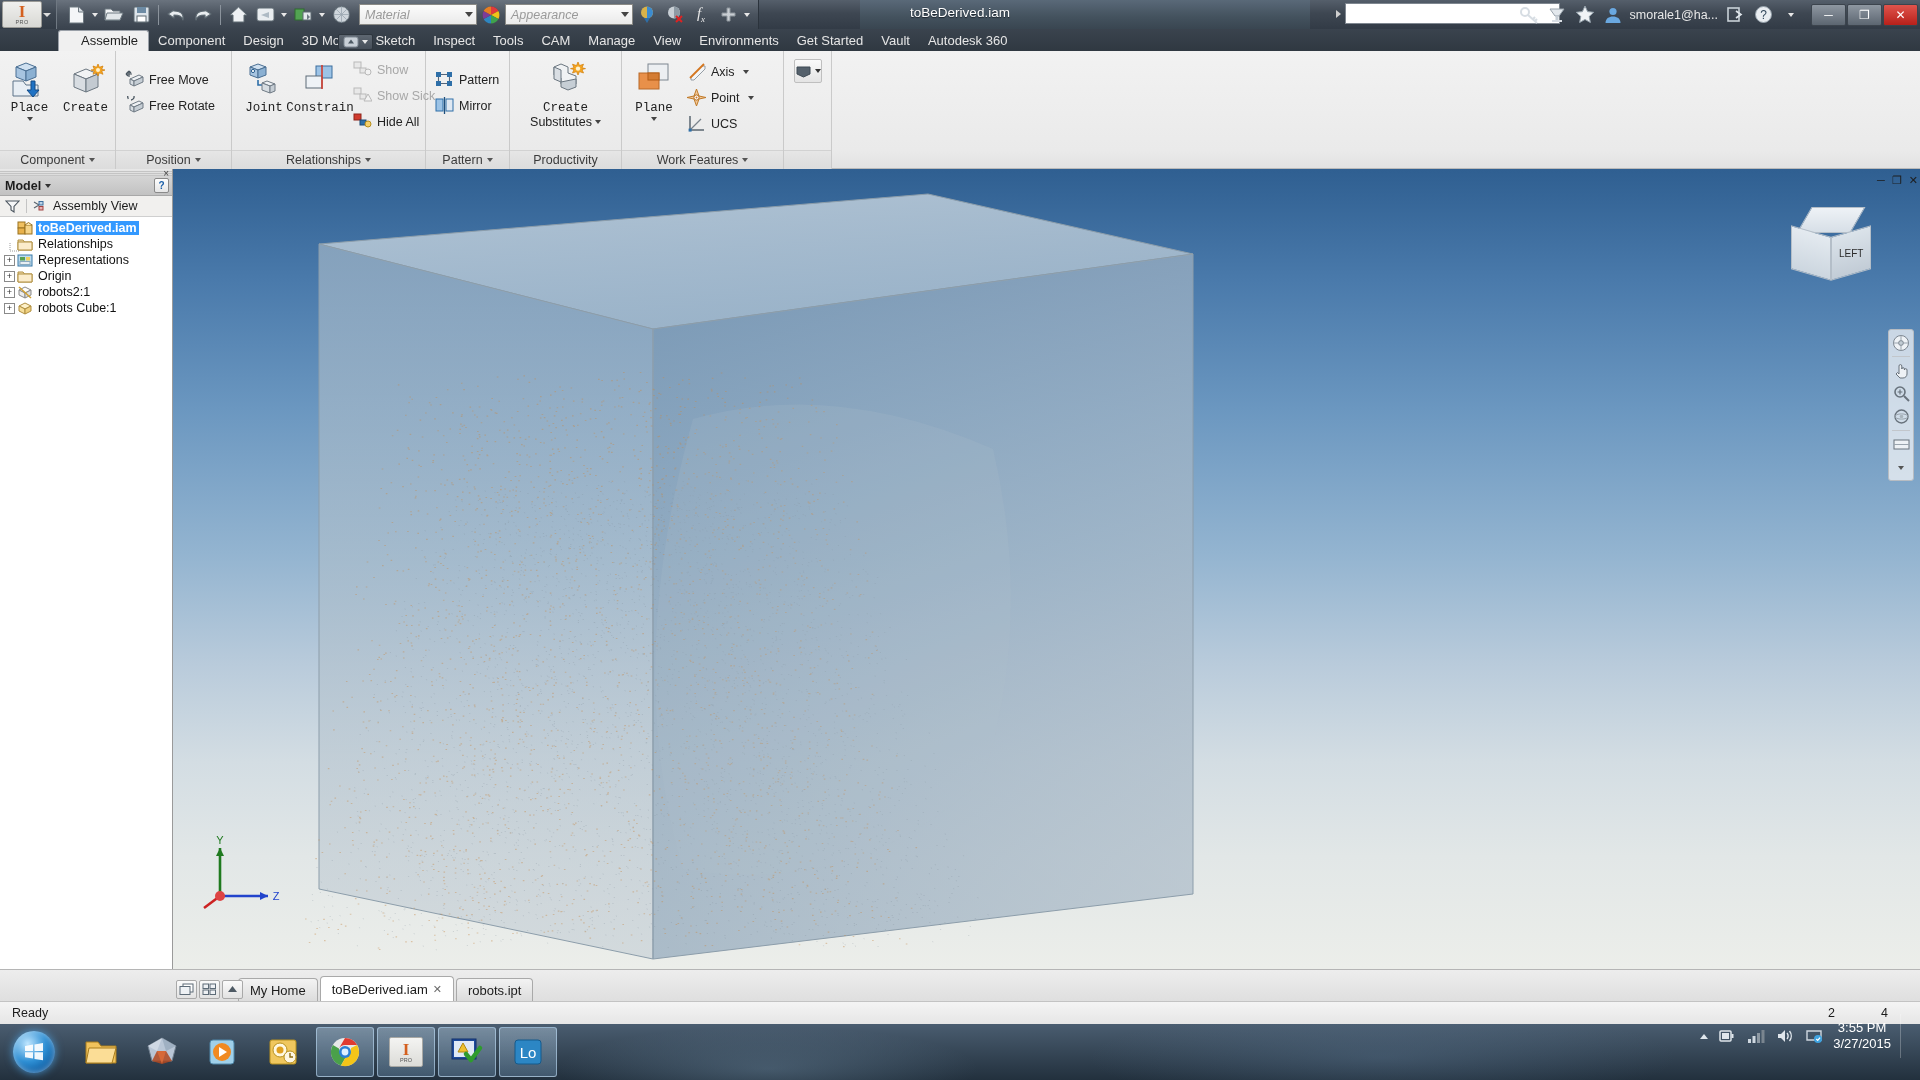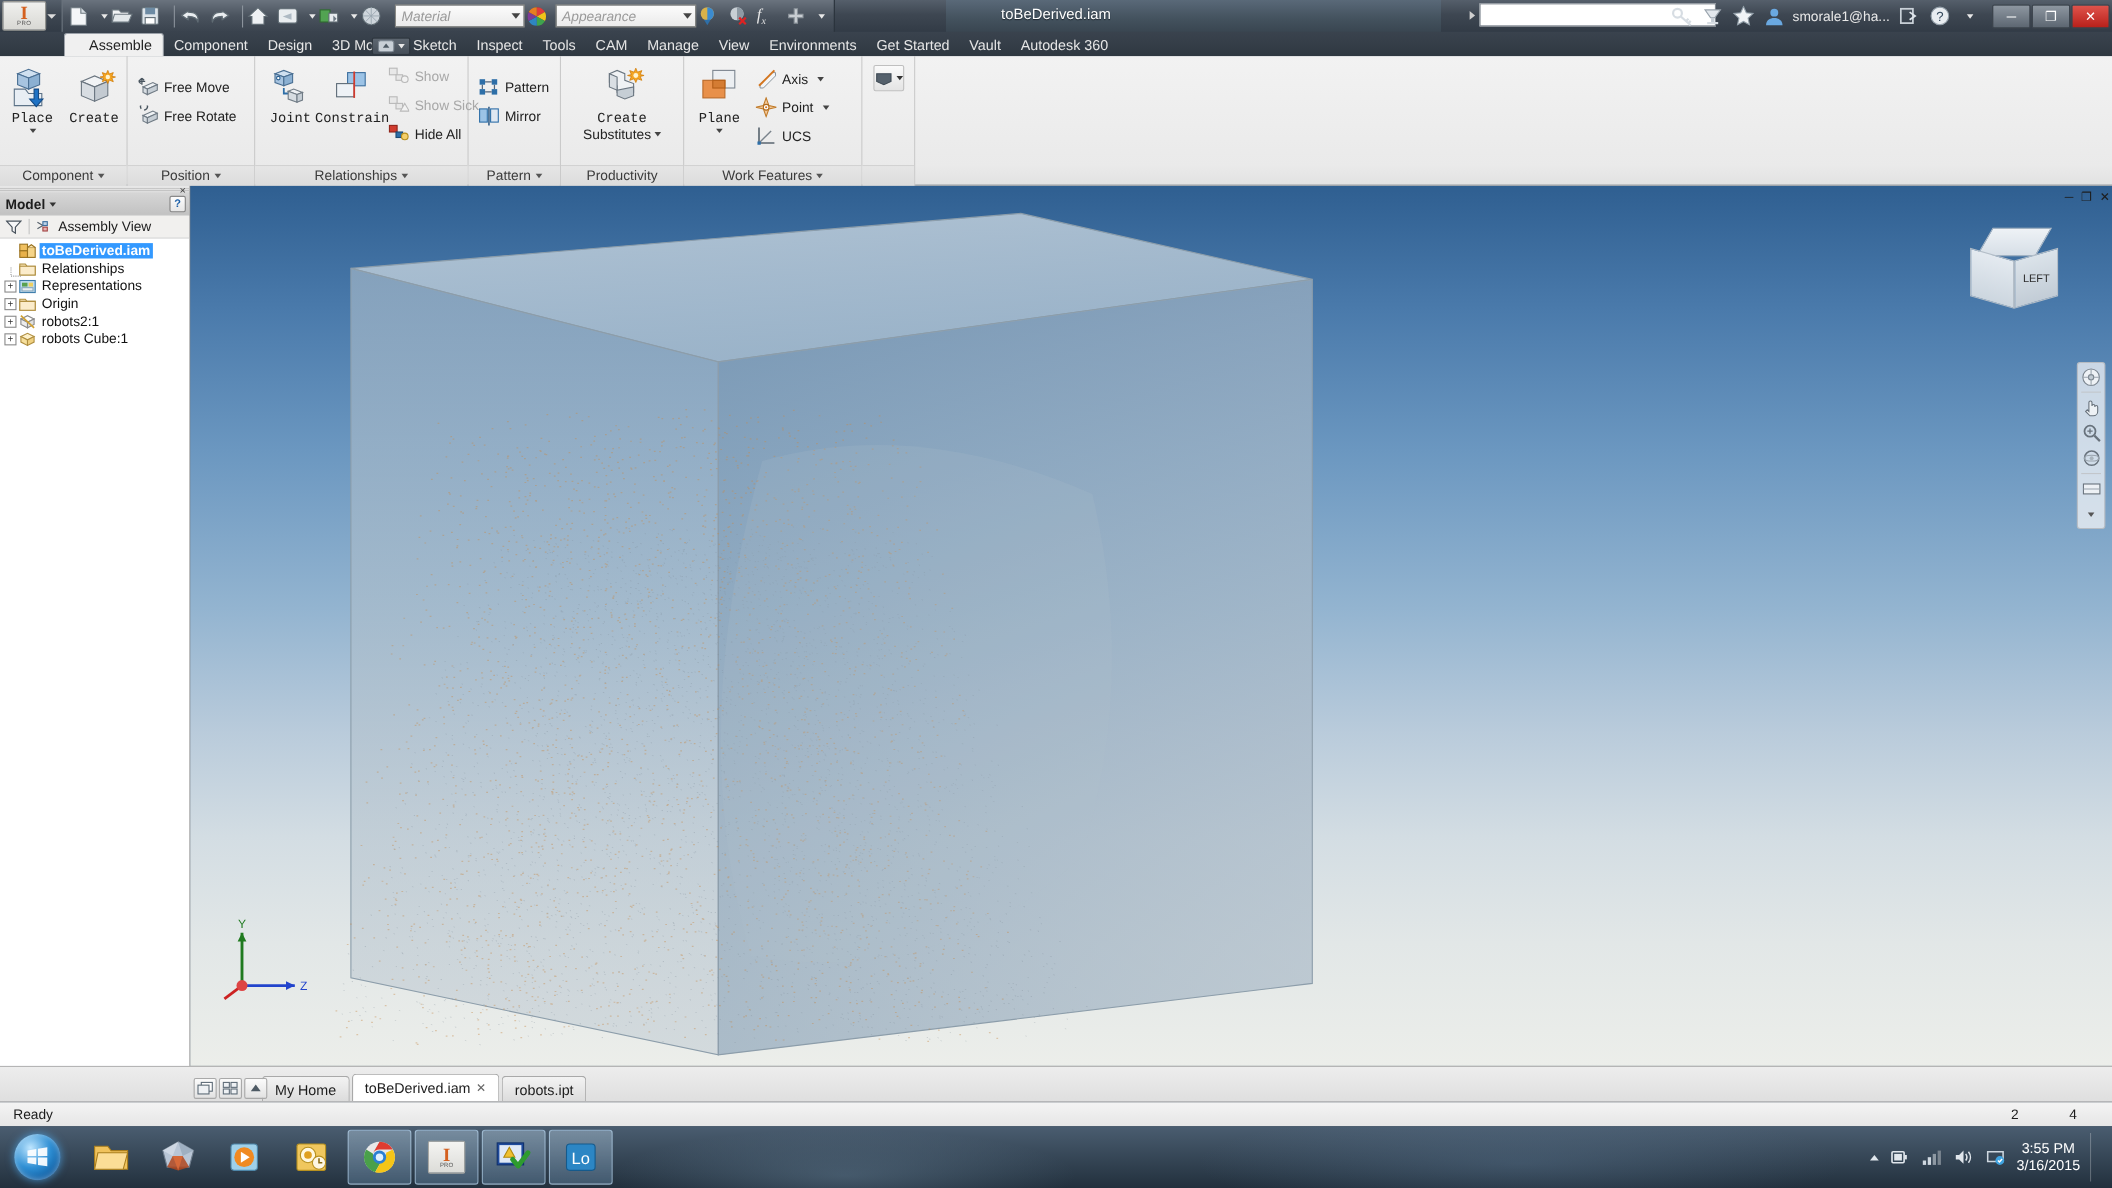--- a/index.html
+++ b/index.html
@@ -35,21 +35,21 @@
   .inv-logo-caret { position:absolute; left:43px; top:13px; width:0;height:0;
      border-left:4px solid transparent;border-right:4px solid transparent;border-top:4px solid #dcdcdc;}
 
   .qat {
     position:absolute; left:56px; top:0px; height:29px;
     display:flex; align-items:center; gap:1px;
     padding: 0 6px;
     background: linear-gradient(to bottom,#6a737e,#4a535e 50%,#3a434e);
     border-left:1px solid #6f7882; border-right:1px solid #2b333c;
   }
-  .qat-ico { width:26px;height:24px; display:flex;align-items:center;justify-content:flex-start;
+  .qat-ico { width:26px;height:24px; display:flex;align-items:center;justify-content:center;
      cursor:pointer; border-radius:2px;}
   .qat-caret{width:10px;height:24px;display:flex;align-items:center;justify-content:center;cursor:pointer;}
   .caret-dn{width:0;height:0;border-left:3.5px solid transparent;border-right:3.5px solid transparent;border-top:4px solid #e8e8e8;}
   .qat-sep{width:1px;height:20px;background:#8b939c;margin:0 3px;}
 
   .combo {
     height:21px; background:#fff; border:1px solid #8a8a86;
     display:flex; align-items:center; justify-content:space-between;
     padding:0 3px 0 5px; font-size:12.5px; color:#9a9a9a; font-style:italic;
     background: linear-gradient(to bottom,#fcfcfc,#eaeaea);
@@ -244,21 +244,21 @@
   .start{position:relative; width:64px;height:52px; margin-left:2px;
     display:flex;align-items:center;justify-content:center;cursor:pointer;}
   .orb{width:42px;height:42px;border-radius:50%;
     background:radial-gradient(circle at 35% 30%, #bfe6ff, #2e8fd4 45%, #0f5ea3 75%, #083c6c);
     box-shadow:0 0 8px rgba(80,180,255,.7), inset 0 0 6px rgba(255,255,255,.5);
     display:flex;align-items:center;justify-content:center;}
   .tb-items{position:relative; display:flex; align-items:center; gap:3px; margin-left:6px;}
   .tbi{width:58px;height:50px;display:flex;align-items:center;justify-content:center;cursor:pointer;border-radius:3px;}
   .tbi.act{background:linear-gradient(to bottom,rgba(190,215,235,.4),rgba(120,160,195,.35));
     border:1px solid rgba(190,220,245,.6);}
-  .tray{position:absolute;right:0;bottom:0;height:56px;display:flex;align-items:center;gap:9px;padding-right:12px;}
+  .tray{position:absolute;right:0;bottom:16px;height:56px;display:flex;align-items:center;gap:9px;padding-right:12px;}
   .tray-ico{width:20px;height:20px;display:flex;align-items:center;justify-content:center;cursor:pointer;}
   .clock{color:#fff;font-size:13px;text-align:center;line-height:16px;cursor:pointer;}
   .tray-caret{width:0;height:0;border-left:4px solid transparent;border-right:4px solid transparent;border-bottom:5px solid #dfe6ec;cursor:pointer;}
 </style>
 </head>
 <body>
 
 <div id="app">
 
   <div class="titlebar">
@@ -1104,19 +1104,19 @@
       </span>
       <span class="tray-ico">
         <svg width="18" height="16" viewBox="0 0 18 16">
             <path d="M2 3 h14 v9 H2z" fill="none" stroke="#cfd8e0" stroke-width="1.4"></path>
             <circle cx="13" cy="11" r="4" fill="#3fa3e0"></circle>
             <path d="M11.3 11 l1.4 1.4 2.4-2.8" stroke="#fff" stroke-width="1.3" fill="none"></path>
           </svg>
       </span>
       <div class="clock">
         <div>3:55 PM</div>
-        <div>3/16/2015</div>
+        <div>3/27/2015</div>
       </div>
       <div style="width:8px;height:44px;border-left:1px solid rgba(255,255,255,.25);"></div>
     </div>
   </div>
 
 </div>
 
 </body></html>

